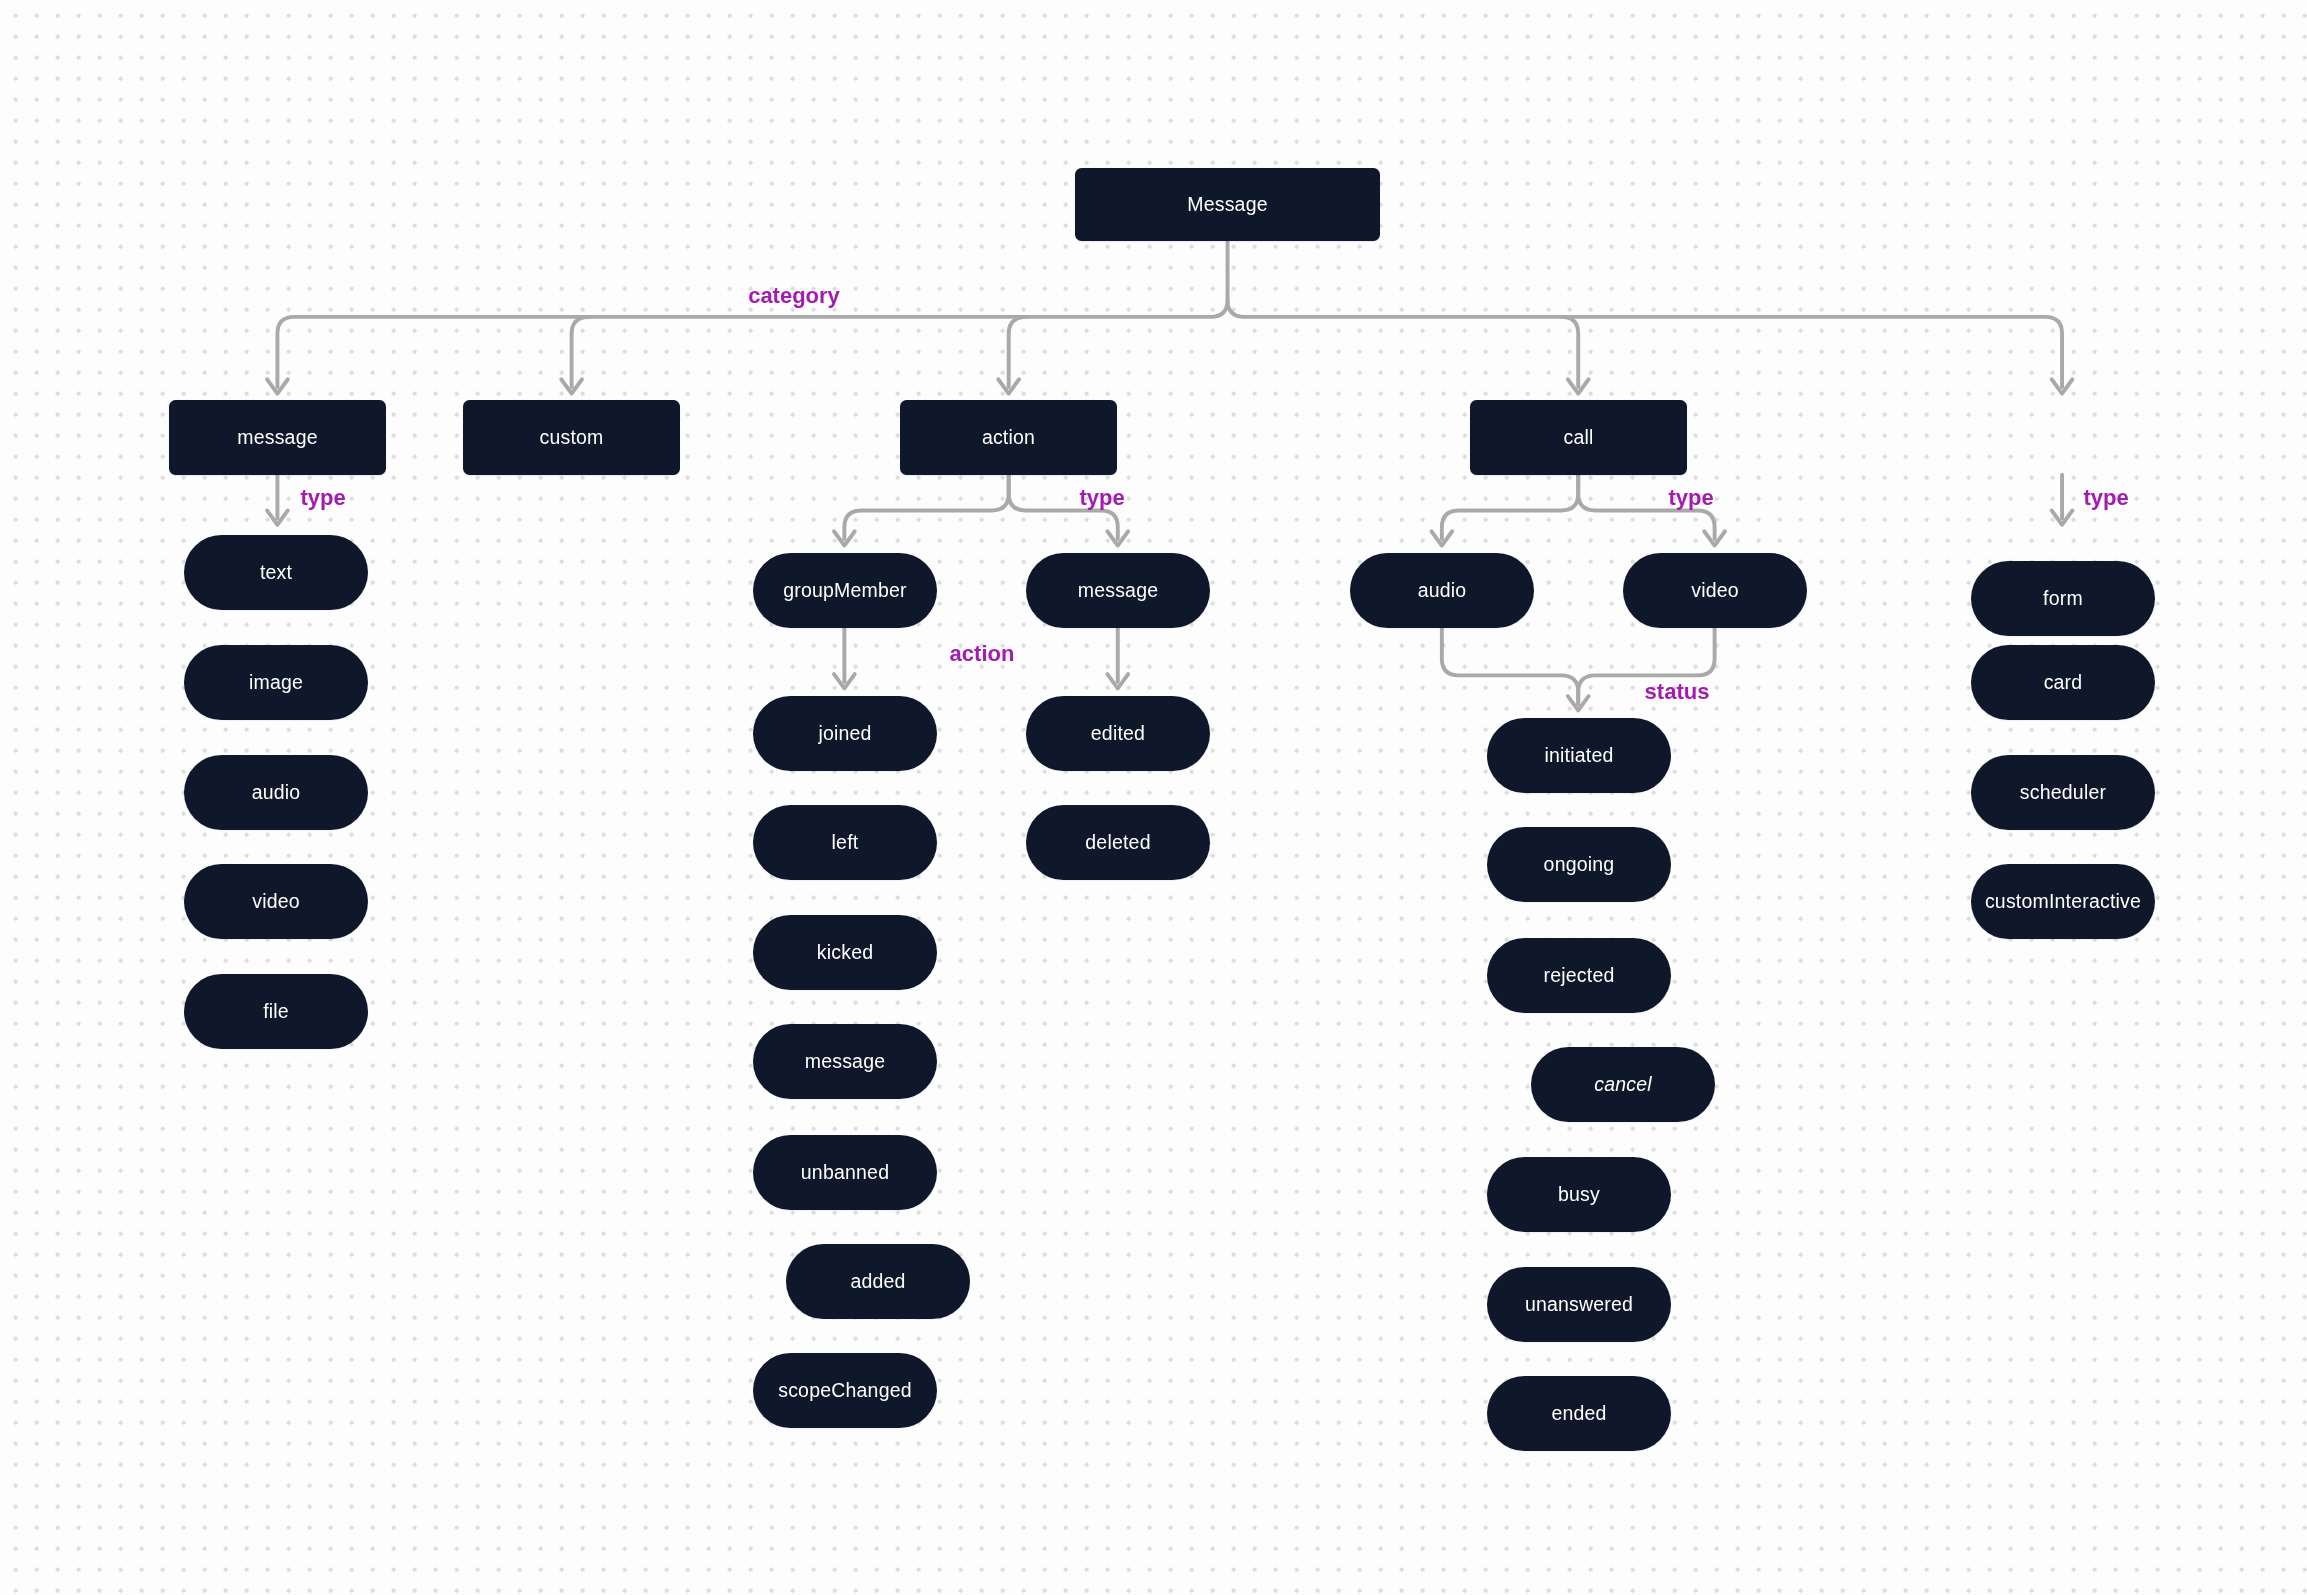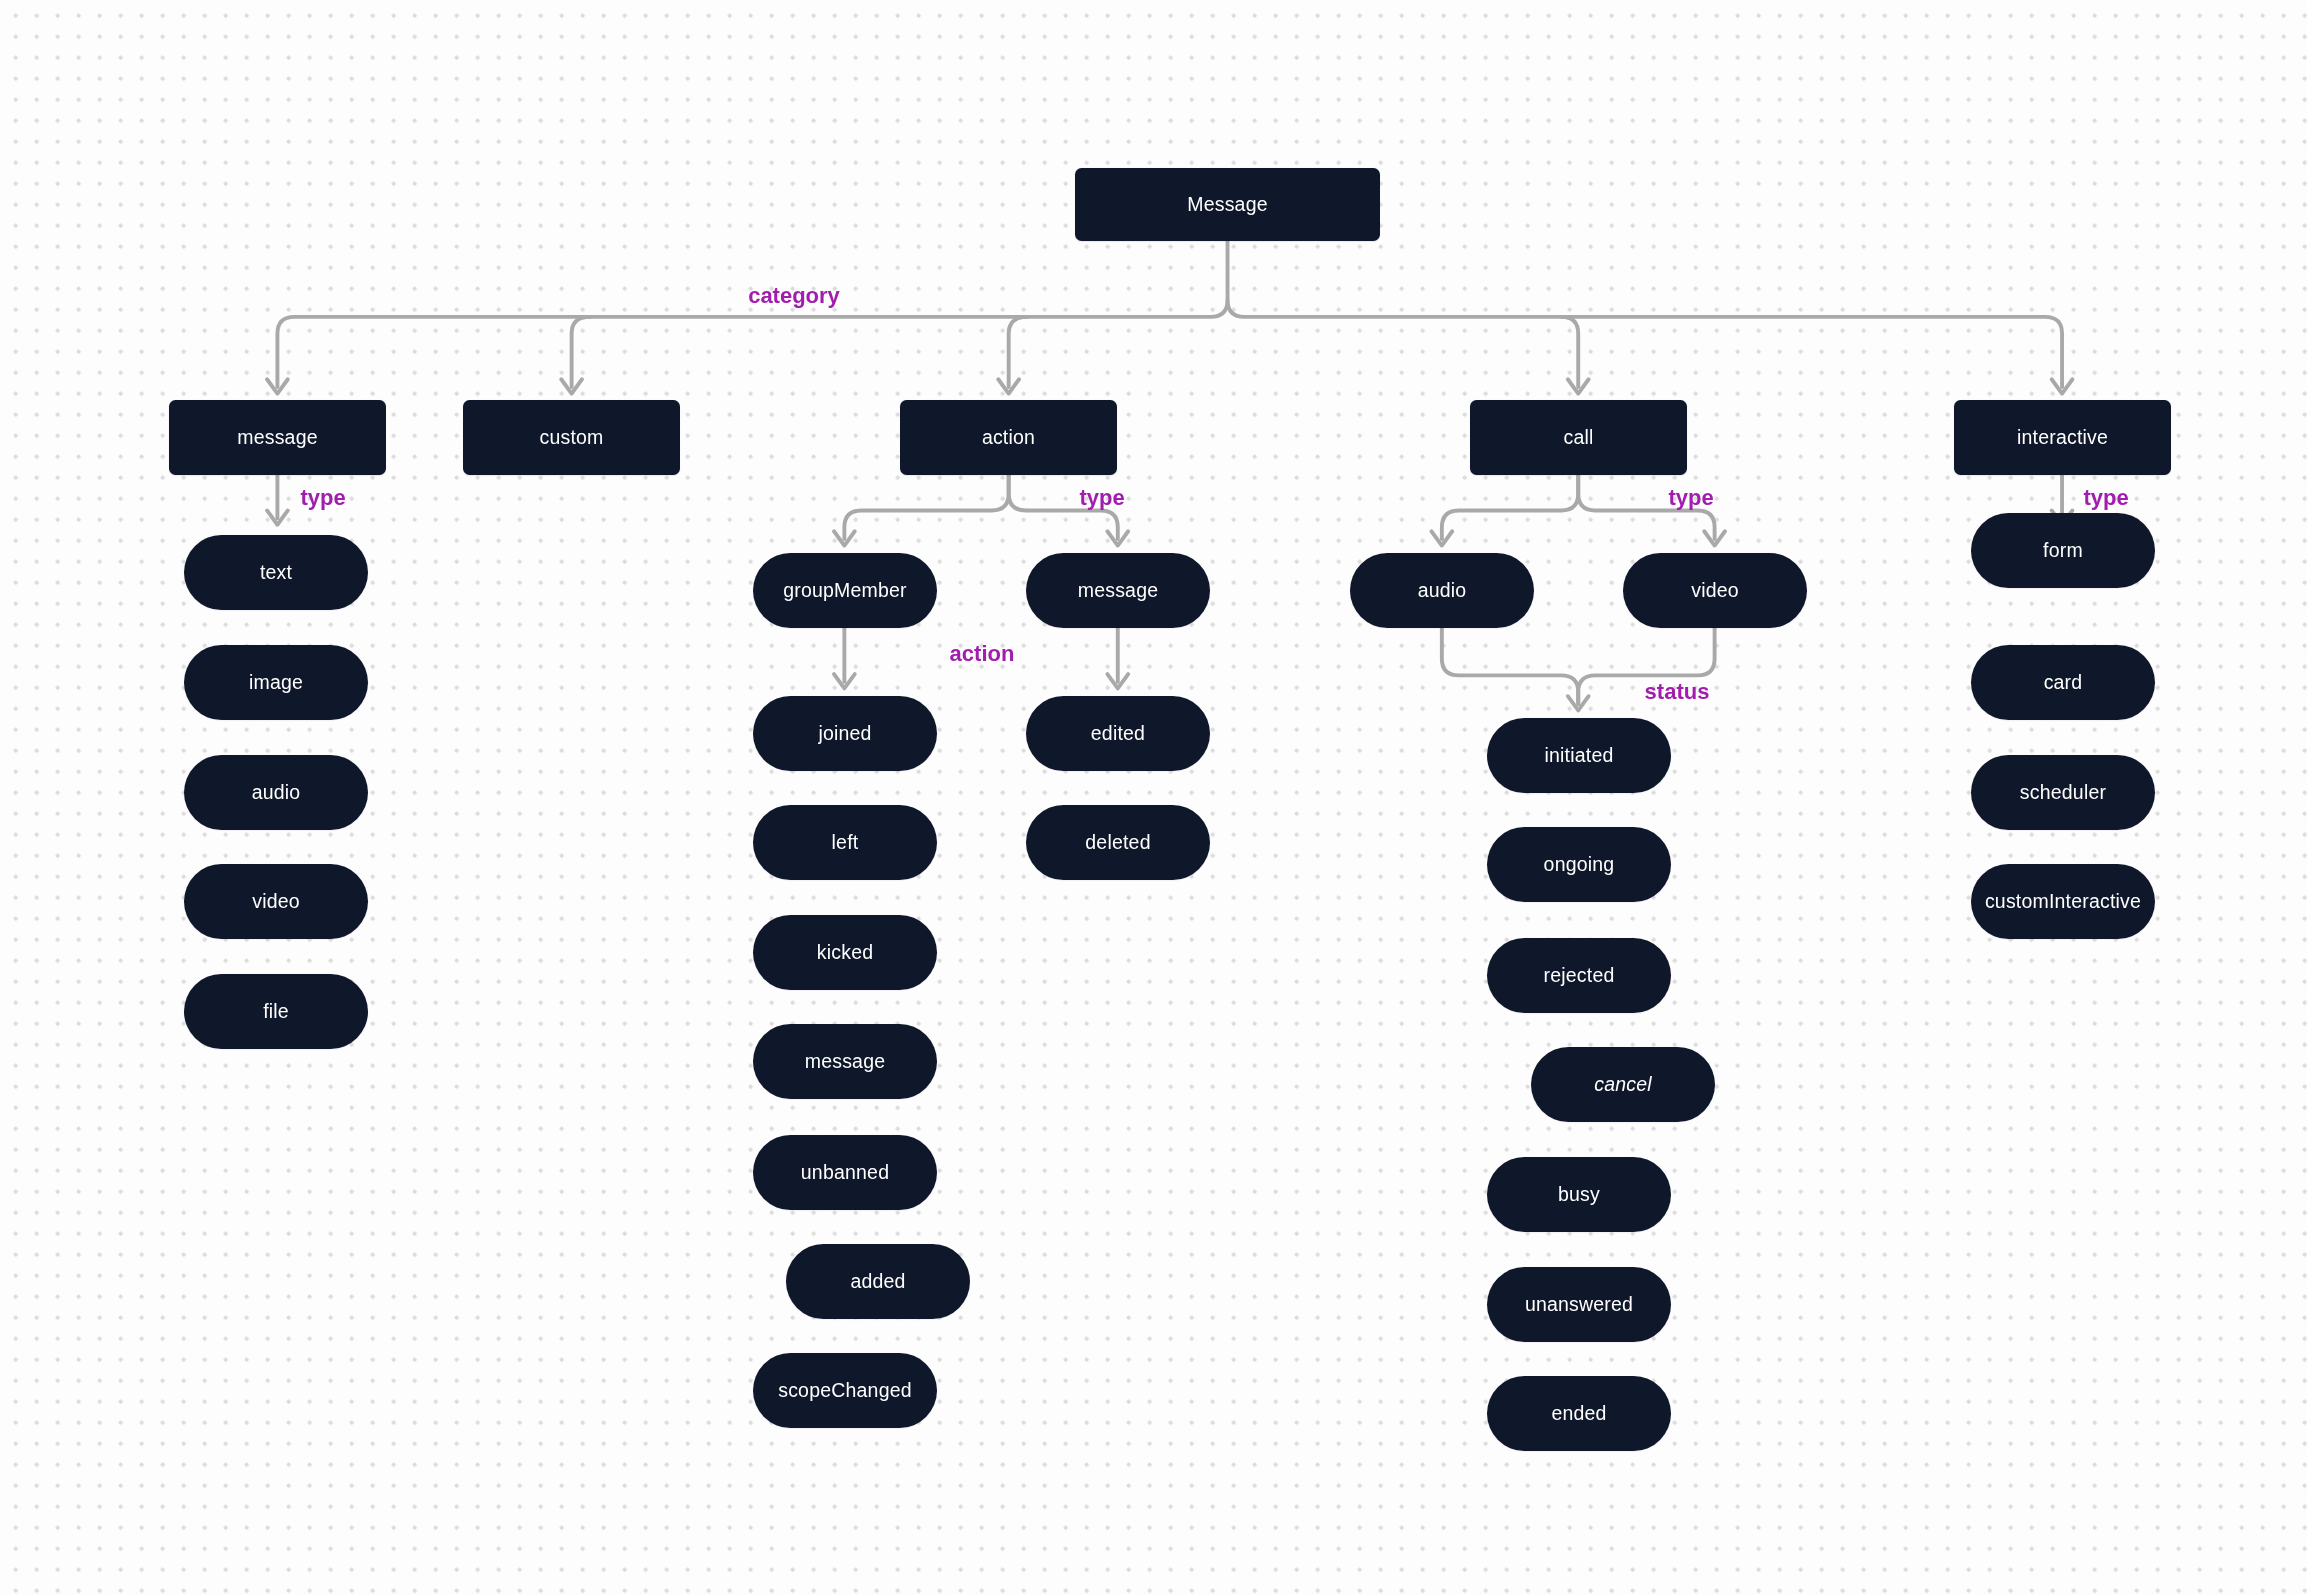--- a/index.html
+++ b/index.html
@@ -121,21 +121,20 @@
   <div class="edge-label" style="left:1691px; top:498px;">type</div>
   <div class="edge-label" style="left:1677px; top:692px;">status</div>
   <div class="edge-label" style="left:2106px; top:498px;">type</div>
 
   <div class="node node--root">Message</div>
 
   <div class="node node--header" style="left:169px;">message</div>
   <div class="node node--header" style="left:463px;">custom</div>
   <div class="node node--header" style="left:900px;">action</div>
   <div class="node node--header" style="left:1470px;">call</div>
-  <div class="node node--header" style="left:1954px;">interactive</div>
 
   <div class="node node--pill" style="left:184px; top:535px;">text</div>
   <div class="node node--pill" style="left:184px; top:645px;">image</div>
   <div class="node node--pill" style="left:184px; top:755px;">audio</div>
   <div class="node node--pill" style="left:184px; top:864px;">video</div>
   <div class="node node--pill" style="left:184px; top:974px;">file</div>
 
   <div class="node node--pill" style="left:753px; top:553px;">groupMember</div>
   <div class="node node--pill" style="left:1026px; top:553px;">message</div>
 
@@ -154,19 +153,19 @@
   <div class="node node--pill" style="left:1623px; top:553px;">video</div>
 
   <div class="node node--pill" style="left:1487px; top:718px;">initiated</div>
   <div class="node node--pill" style="left:1487px; top:827px;">ongoing</div>
   <div class="node node--pill" style="left:1487px; top:938px;">rejected</div>
   <div class="node node--pill" style="left:1531px; top:1047px;font-style:italic;">cancel</div>
   <div class="node node--pill" style="left:1487px; top:1157px;">busy</div>
   <div class="node node--pill" style="left:1487px; top:1267px;">unanswered</div>
   <div class="node node--pill" style="left:1487px; top:1376px;">ended</div>
 
-  <div class="node node--pill" style="left:1971px; top:513px;">form</div>
+  <div class="node node--pill" style="left:1971px; top:561px;">form</div>
   <div class="node node--pill" style="left:1971px; top:645px;">card</div>
   <div class="node node--pill" style="left:1971px; top:755px;">scheduler</div>
   <div class="node node--pill" style="left:1971px; top:864px;">customInteractive</div>
 
 </div>
 
 
 </body></html>

